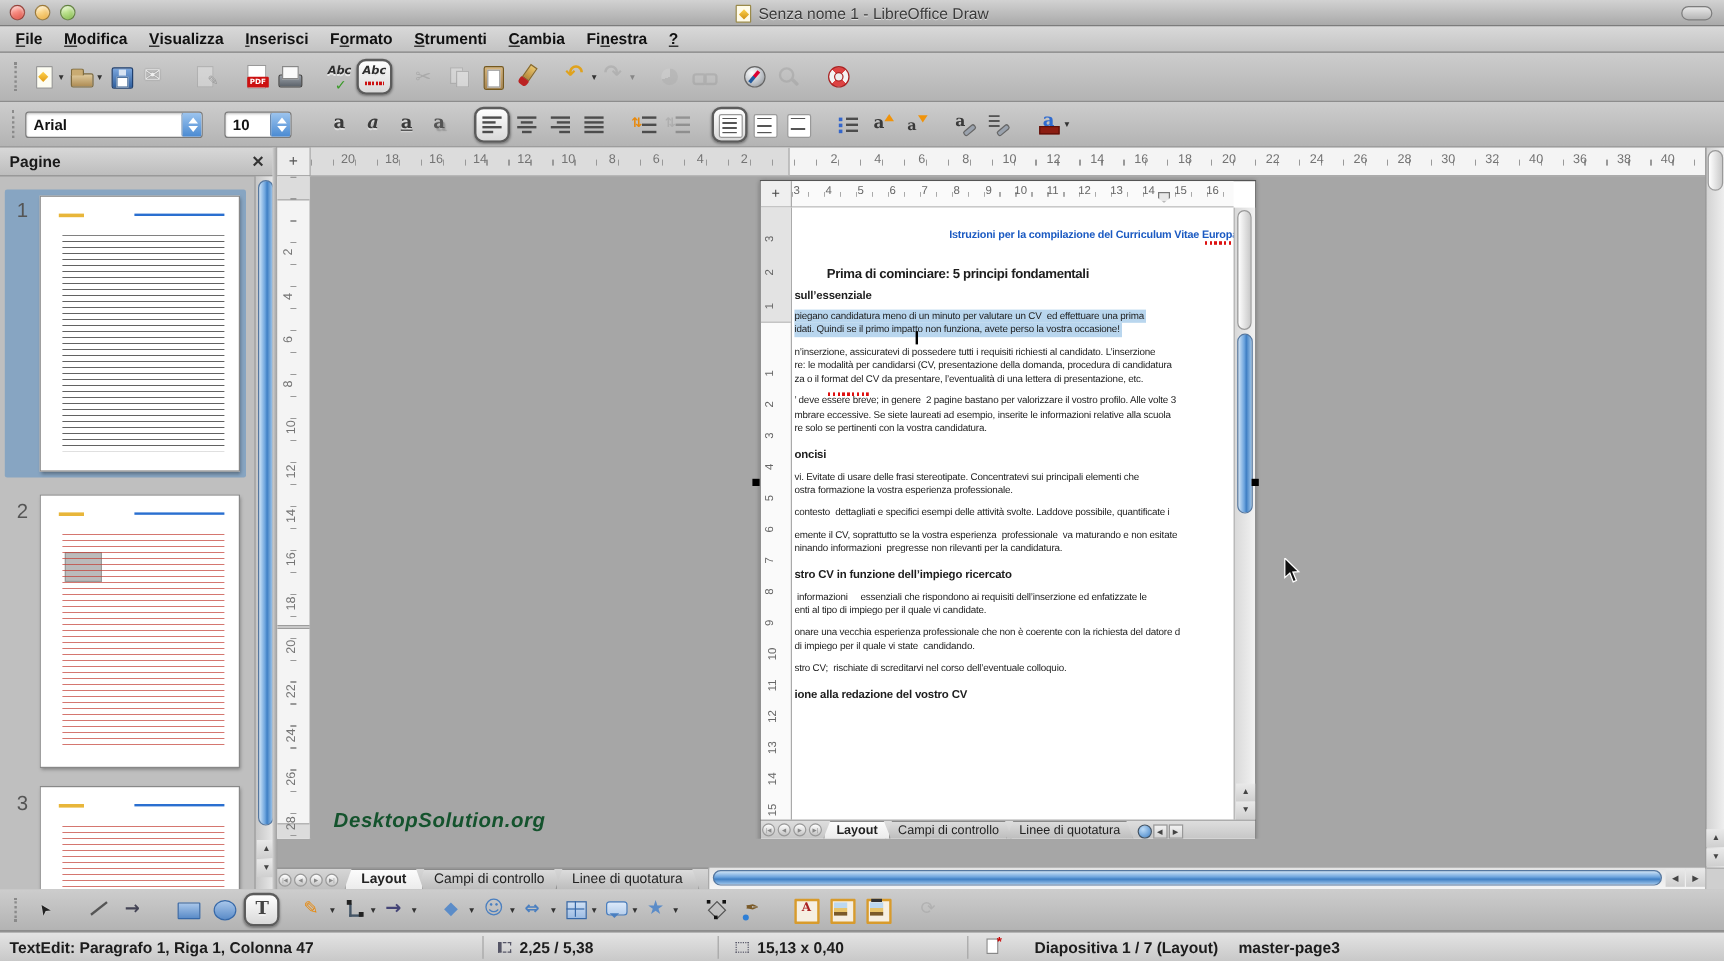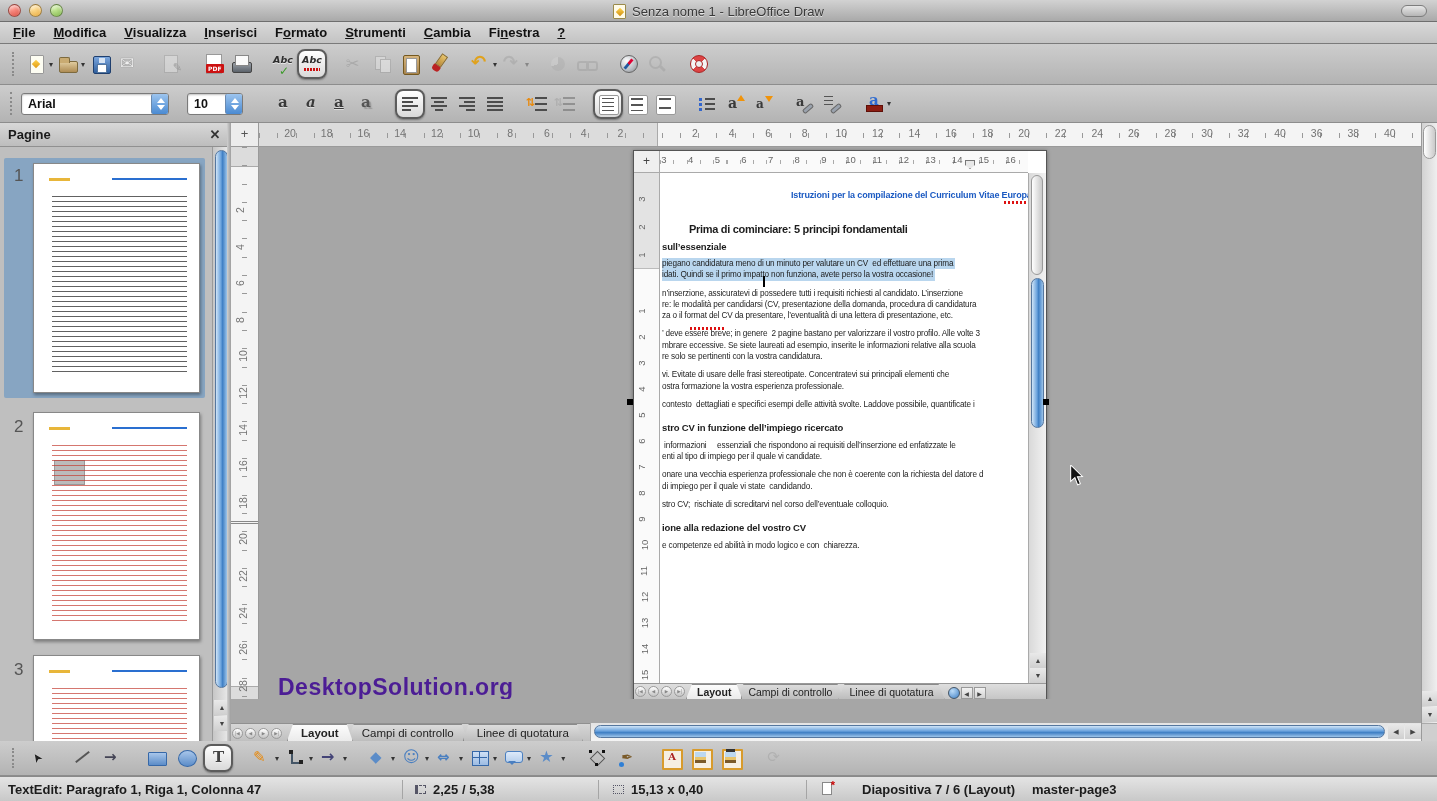--- a/index.html
+++ b/index.html
@@ -187,21 +187,21 @@
   #vruler{position:absolute;left:231px;top:24px;width:28px;height:552px;background:#f4f4f4;border-right:1px solid #9a9a9a;overflow:hidden}
   #vruler .gray-zone-top{position:absolute;left:0;top:0;width:28px;height:20px;background:#dcdcdc;border-bottom:1px solid #aaa}
   #vruler .gray-zone-bot{position:absolute;left:0;top:539px;width:28px;height:13px;background:#dcdcdc;border-top:1px solid #aaa}
   #vruler .ticks{position:absolute;top:0;bottom:0;left:11px;width:5px;background:repeating-linear-gradient(to bottom,#999 0 1px,rgba(0,0,0,0) 1px 18.3px)}
   #vruler .page-break{position:absolute;left:0;width:28px;top:374px;height:3px;border-top:1px solid #888;border-bottom:1px solid #888}
   .rnum{position:absolute;font-size:10.5px;color:#737373;transform:translateX(-50%);top:4px}
   .rnum.vert{transform:translateY(-50%) rotate(-90deg);left:6px;top:auto}
 
   
   #canvas{position:absolute;left:259px;top:24px;width:1162px;height:552px;background:#a6a6a6;overflow:hidden}
-  #watermark{position:absolute;left:19px;top:527px;font-size:23px;font-weight:bold;color:#4c1d95;letter-spacing:.5px}
+  #watermark{position:absolute;left:19px;top:527px;font-size:17px;font-weight:bold;font-style:italic;color:#14532d;letter-spacing:.5px}
 
   
   #obj-frame{position:absolute;left:374px;top:3px;width:414px;height:562px;background:#fff;border:1px solid #555;box-shadow:0 1px 4px rgba(0,0,0,.4)}
   #e-corner{position:absolute;left:0;top:0;width:26px;height:22px;background:#efefef;border-right:1px solid #aaa;border-bottom:1px solid #aaa;color:#444;font-size:12px;text-align:center;line-height:20px}
   #e-hruler{position:absolute;left:26px;top:0;width:368px;height:22px;background:#fafafa;border-bottom:1px solid #aaa;overflow:hidden}
   #e-hruler .rnum{font-size:9.5px;top:3px;color:#666}
   #e-hruler .ticks{position:absolute;left:0;right:0;top:9px;height:4px;background:repeating-linear-gradient(to right,#aaa 0 1px,rgba(0,0,0,0) 1px 13.3px)}
   #e-marker{position:absolute;left:305px;top:9px;width:10px;height:9px;background:#e8e8e8;border:1px solid #777;
     clip-path:polygon(0 0,100% 0,100% 55%,50% 100%,0 55%)}
   #e-vruler{position:absolute;left:0;top:22px;width:26px;height:510px;background:#fafafa;border-right:1px solid #aaa;overflow:hidden}
@@ -678,46 +678,50 @@
               <div class="blk para">
                 <div class="line">n’inserzione, assicuratevi di possedere tutti i requisiti richiesti al candidato. L’inserzione</div>
                 <div class="line">re: le modalità per candidarsi (CV, presentazione della domanda, procedura di candidatura</div>
                 <div class="line">za o il format del CV da presentare, l’eventualità di una lettera di presentazione, etc.</div>
               </div>
               <div class="blk para">
                 <div class="line">’ deve essere breve; in genere  2 pagine bastano per valorizzare il vostro profilo. Alle volte 3</div>
                 <div class="line">mbrare eccessive. Se siete laureati ad esempio, inserite le informazioni relative alla scuola</div>
                 <div class="line">re solo se pertinenti con la vostra candidatura.</div>
               </div>
+              <div class="blk sub">
+                <div class="line">oncisi</div>
+              </div>
               <div class="blk para">
                 <div class="line">vi. Evitate di usare delle frasi stereotipate. Concentratevi sui principali elementi che</div>
                 <div class="line">ostra formazione la vostra esperienza professionale.</div>
               </div>
               <div class="blk para">
                 <div class="line">contesto  dettagliati e specifici esempi delle attività svolte. Laddove possibile, quantificate i</div>
               </div>
+              <div class="blk para">
+                <div class="line">emente il CV, soprattutto se la vostra esperienza  professionale  va maturando e non esitate</div>
+                <div class="line">ninando informazioni  pregresse non rilevanti per la candidatura.</div>
+              </div>
               <div class="blk sub">
                 <div class="line">stro CV in funzione dell’impiego ricercato</div>
               </div>
               <div class="blk para">
                 <div class="line"> informazioni     essenziali che rispondono ai requisiti dell’inserzione ed enfatizzate le</div>
                 <div class="line">enti al tipo di impiego per il quale vi candidate.</div>
               </div>
               <div class="blk para">
                 <div class="line">onare una vecchia esperienza professionale che non è coerente con la richiesta del datore d</div>
                 <div class="line">di impiego per il quale vi state  candidando.</div>
               </div>
               <div class="blk para">
                 <div class="line">stro CV;  rischiate di screditarvi nel corso dell’eventuale colloquio.</div>
               </div>
               <div class="blk sub">
                 <div class="line">ione alla redazione del vostro CV</div>
-              </div>
-              <div class="blk para">
-                <div class="line">e competenze ed abilità in modo logico e con  chiarezza.</div>
               </div>
             </div>
           <div id="caret"></div>
           <div id="sq-title" class="squiggle"></div>
           <div id="sq-format" class="squiggle"></div>
         </div>
         <div id="e-vscroll">
           <span class="white-pill"></span>
           <span class="aqua-v" style="top:105px;height:150px"></span>
           <span class="sb-arrow" style="top:480px;left:1px">▲</span>
@@ -902,16 +906,16 @@
   <div id="statusbar">
     <span id="sb-edit">TextEdit: Paragrafo 1, Riga 1, Colonna 47</span>
     <span class="sb-sep" style="left:402px"></span>
     <span id="sb-pos-icon"></span>
     <span id="sb-pos">2,25 / 5,38</span>
     <span class="sb-sep" style="left:598px"></span>
     <span id="sb-size-icon"></span>
     <span id="sb-size">15,13 x 0,40</span>
     <span class="sb-sep" style="left:806px"></span>
     <span id="sb-mod-icon"></span>
-    <span id="sb-slide">Diapositiva 7 / 6 (Layout)</span>
+    <span id="sb-slide">Diapositiva 1 / 7 (Layout)</span>
     <span id="sb-master">master-page3</span>
   </div>
 </div>
 
 </body></html>

